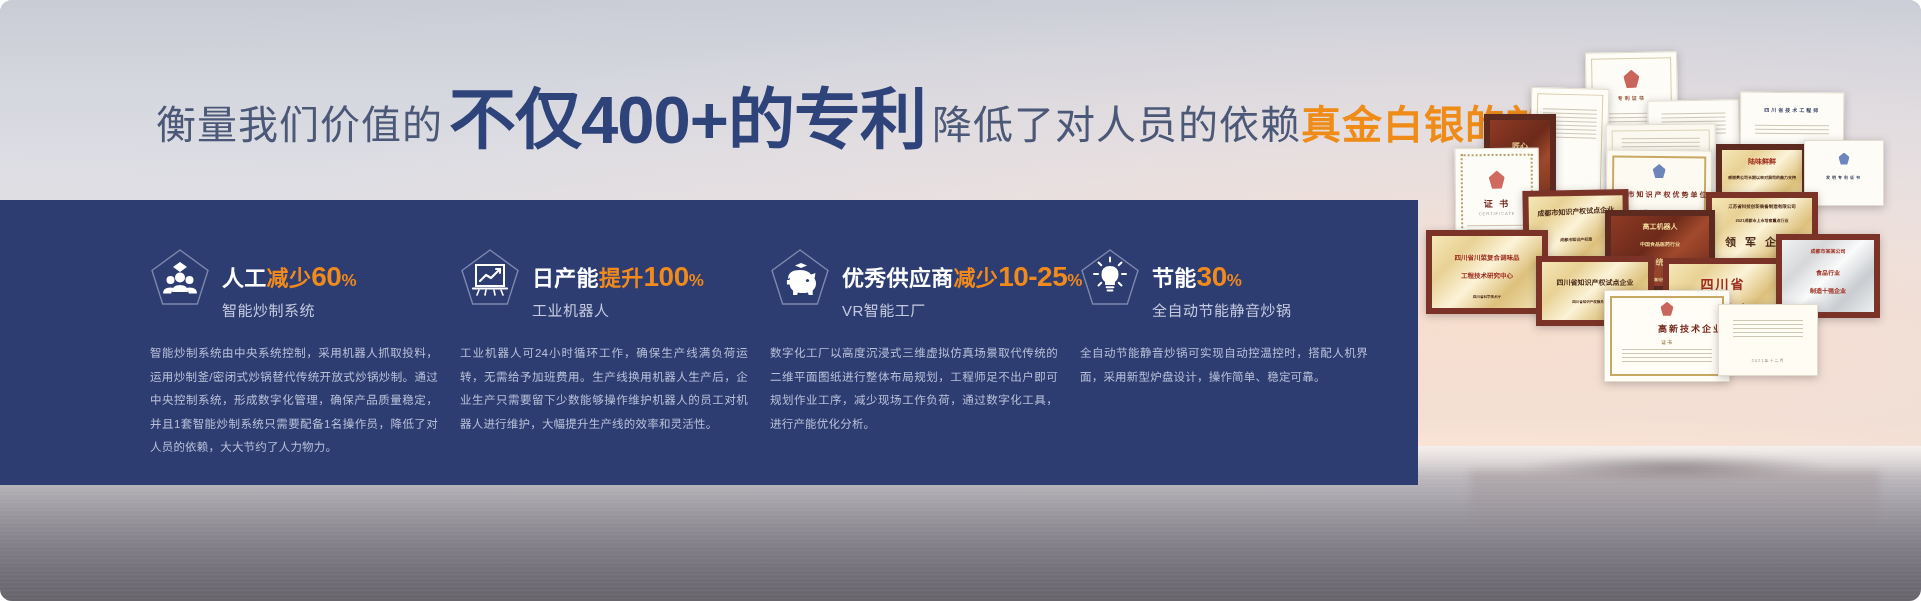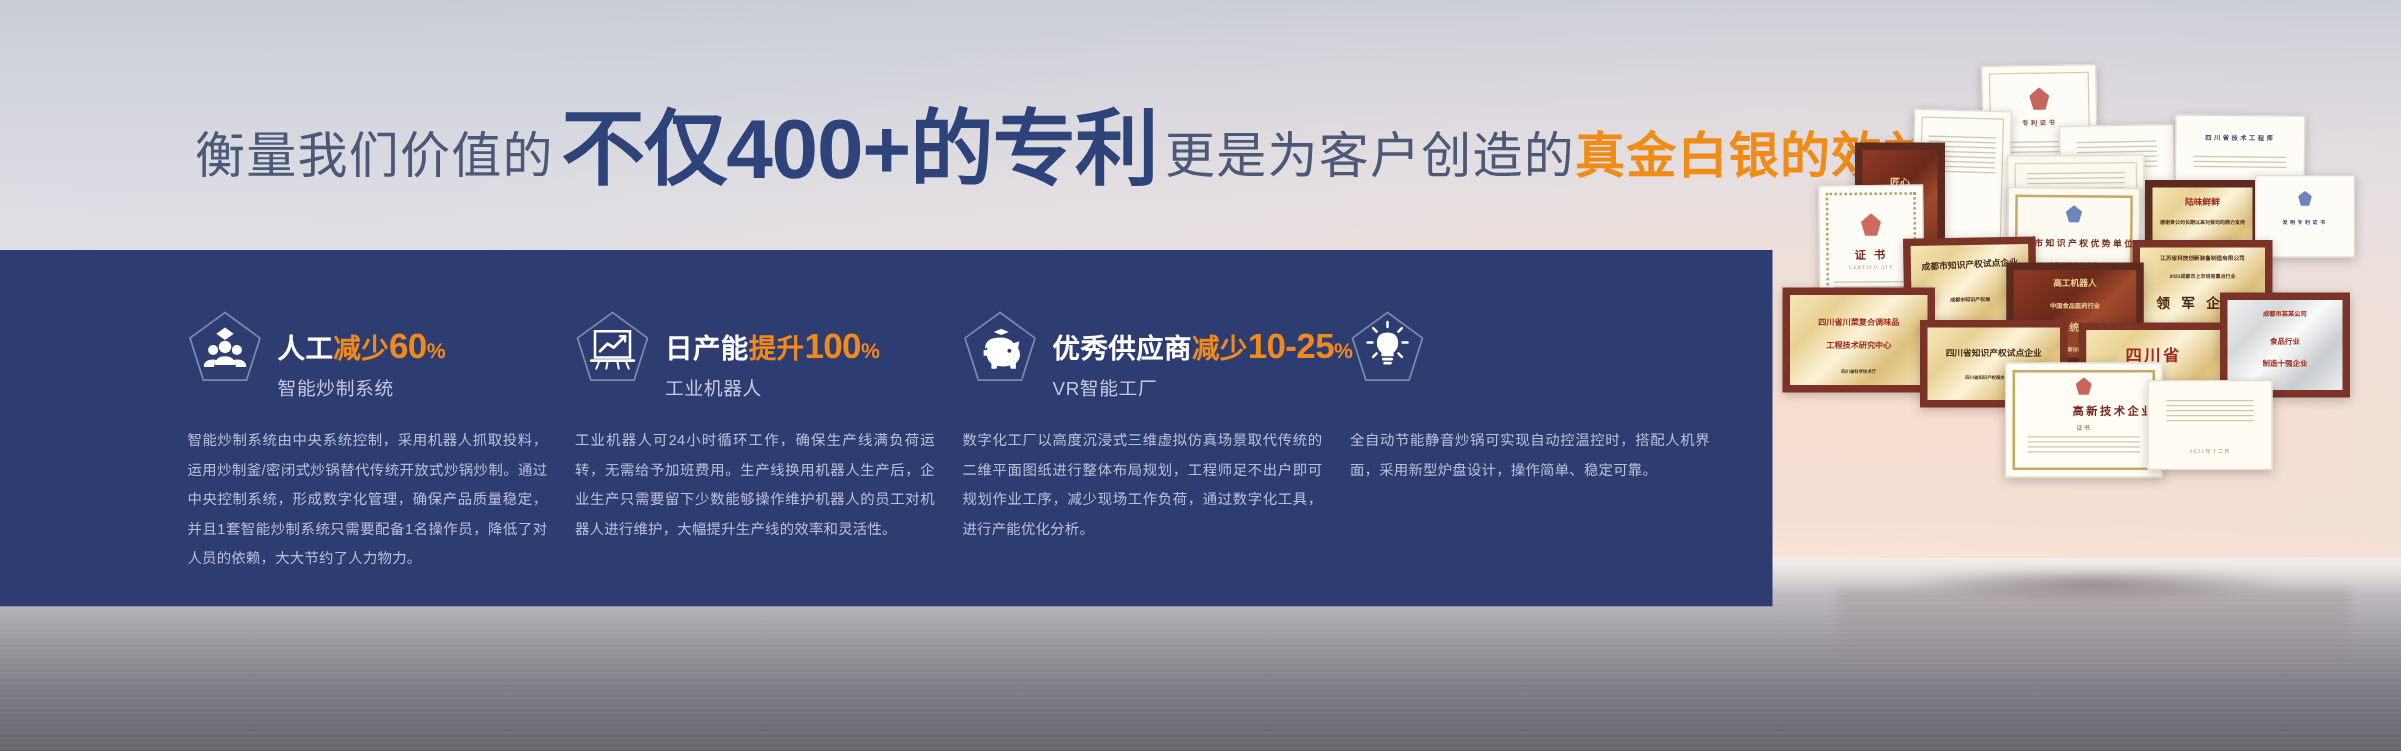--- a/index.html
+++ b/index.html
@@ -8,20 +8,21 @@
     width:1921px; height:601px;
     overflow:hidden;
     font-family:"Liberation Sans","DejaVu Sans",sans-serif;
   }
 
   .stage{
     position:relative;
     width:1921px; height:601px;
     overflow:hidden;
     background:#cfd2da;
+    border-radius:12px;
   }
 
   
   .bg-sky{
     position:absolute; left:0; top:0; width:1921px; height:446px;
     background:
       radial-gradient(120% 130% at 78% 72%, rgba(248,222,205,0.95) 0%, rgba(238,224,222,0.55) 32%, rgba(214,216,226,0.15) 58%, rgba(200,204,216,0) 75%),
       linear-gradient(180deg,#c9ccd5 0%,#d2d4dc 14%,#dcdde3 34%,#e3e1e4 52%,#e9e0dd 68%,#eedfd7 82%,#f0ded2 93%,#eedacc 100%);
   }
   .bg-sea{
@@ -182,21 +183,21 @@
 <div class="stage">
 
   <div class="bg-sky"></div>
   <div class="horizon-glow"></div>
   <div class="bg-sea"></div>
   <div class="sea-streaks"></div>
 
   <div class="headline">
     <span class="hl-light">衡量我们价值的</span>
     <span class="hl-big">不仅400+的专利</span>
-    <span class="hl-light">更是为客户创造的</span>
+    <span class="hl-light">降低了对人员的依赖</span>
     <span class="hl-orange">真金白银的效益</span>
   </div>
 
   <div class="panel">
     <div class="panel-inner">
 
       <div class="col">
         <div class="col-head">
           <div class="pent">
             <svg viewBox="0 0 60 62">
@@ -285,20 +286,26 @@
                 <line x1="30" y1="9.5" x2="30" y2="13.5"></line>
                 <line x1="18.5" y1="14.5" x2="21.3" y2="17.3"></line>
                 <line x1="41.5" y1="14.5" x2="38.7" y2="17.3"></line>
                 <line x1="14" y1="26" x2="18" y2="26"></line>
                 <line x1="46" y1="26" x2="42" y2="26"></line>
                 <line x1="18.5" y1="37.5" x2="21.3" y2="34.7"></line>
                 <line x1="41.5" y1="37.5" x2="38.7" y2="34.7"></line>
               </g>
             </svg>
           </div>
+          <div class="col-title-wrap">
+            <div class="col-title">
+              <span>节能</span><span class="accent"></span><span class="num">30</span><span class="pct">%</span>
+            </div>
+            <div class="col-sub">全自动节能静音炒锅</div>
+          </div>
         </div>
         <div class="col-body">全自动节能静音炒锅可实现自动控温控时，搭配人机界面，采用新型炉盘设计，操作简单、稳定可靠。</div>
       </div>
 
     </div>
   </div>
 
   <div class="cert-shadow"></div>
   <div class="cert-reflect"></div>
 
@@ -352,21 +359,21 @@
 
     <div class="cert paper" style="left:322px; top:40px; width:104px; height:74px; transform:rotate(.5deg);">
       <div class="ttl" style="top:18%; font-size:5px; color:#3a4668;">四川省技术工程师</div>
       <div class="lines" style="top:44%;">
           <i></i>
           <i></i>
           <i></i>
         </div>
     </div>
 
-    <div class="cert paper" style="left:37px; top:96px; width:84px; height:110px; transform:rotate(-.5deg);font-family:Liberation Serif, serif;">
+    <div class="cert paper" style="left:37px; top:96px; width:84px; height:110px; transform:rotate(-.5deg);">
       <div class="bdr"></div>
       <div class="seal" style="top:20%;"></div>
       <div class="ttl" style="top:44%; font-size:9px;">证 书</div>
       <div class="ttl2" style="top:57%;">CERTIFICATE</div>
       <div class="lines" style="top:70%;">
           <i></i>
           <i></i>
           <i></i>
         </div>
     </div>

